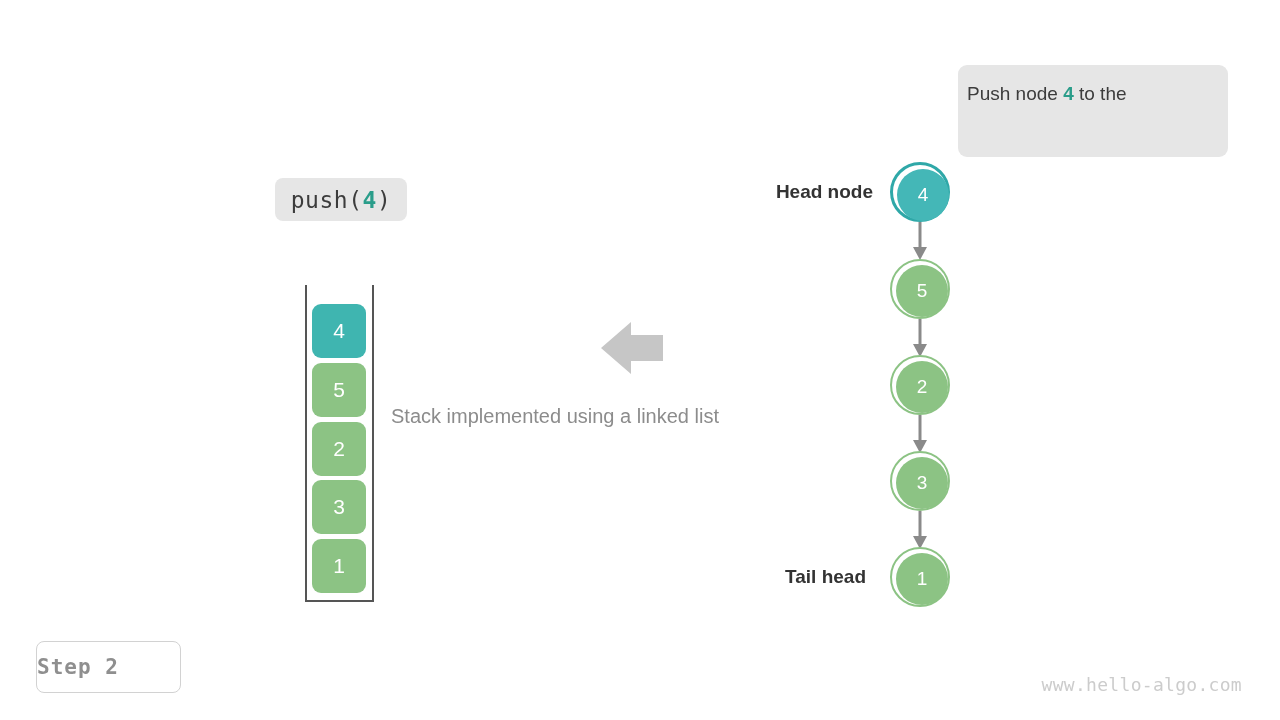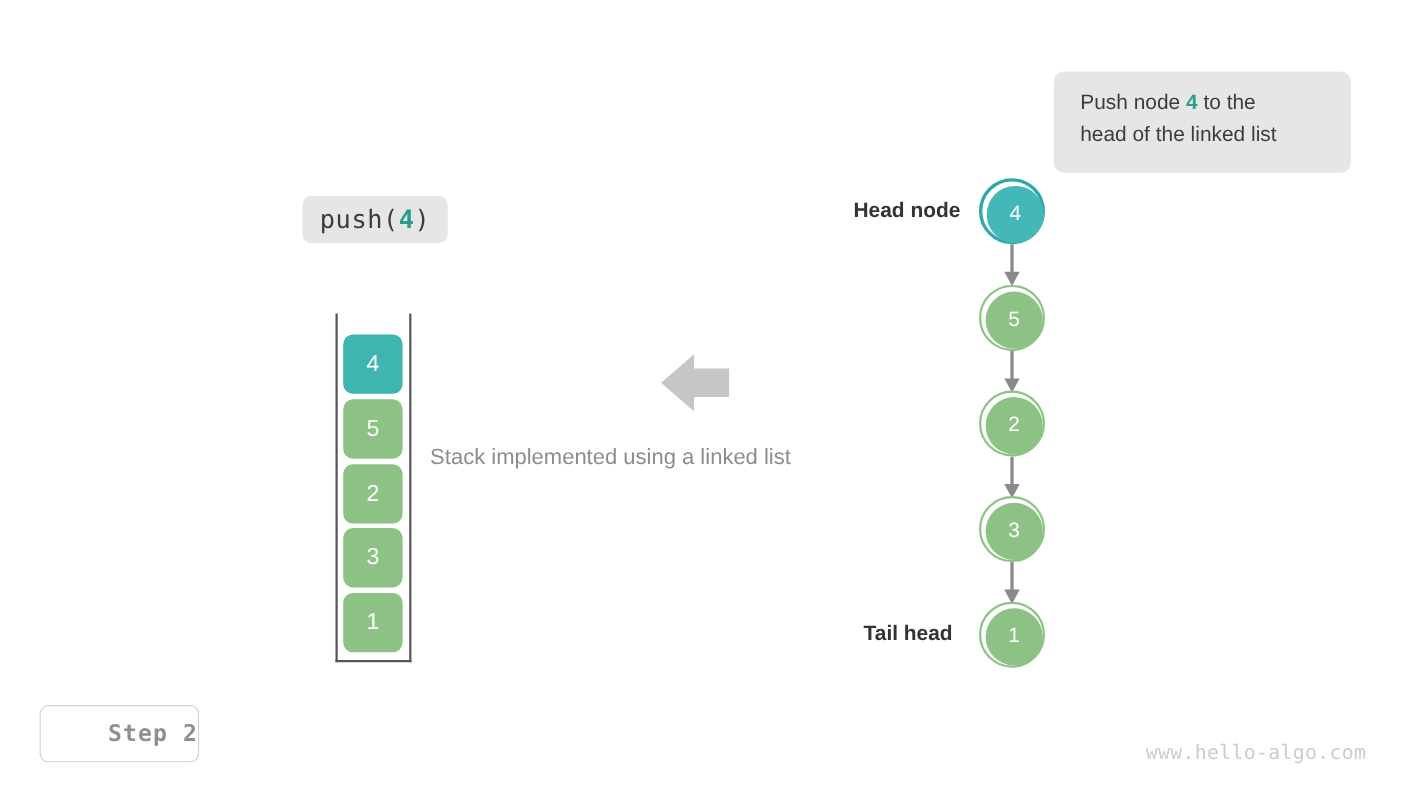--- a/index.html
+++ b/index.html
@@ -23,21 +23,21 @@
   
   .tooltip-box {
     position: absolute;
     left: 958px;
     top: 65px;
     width: 270px;
     height: 92px;
     background: #e6e6e6;
     border-radius: 9px;
     box-sizing: border-box;
-    padding: 14px 20px 0 24px;
+    padding: 14px 20px 0 9px;
   }
   .tooltip-text {
     font-size: 19px;
     line-height: 29px;
     color: #3c3c3c;
     white-space: nowrap;
   }
   .hl-teal {
     color: #2a9d8a;
     font-weight: bold;
@@ -160,21 +160,21 @@
     left: 36px;
     top: 641px;
     width: 145px;
     height: 52px;
     box-sizing: border-box;
     border: 1px solid #d2d2d2;
     border-radius: 8px;
     background: #ffffff;
     display: flex;
     align-items: center;
-    justify-content: flex-end;
+    justify-content: flex-start;
     font-family: "DejaVu Sans Mono", "Liberation Mono", monospace;
     font-size: 21px;
     font-weight: bold;
     color: #8f8f8f;
     letter-spacing: 1px;
   }
 
   
   .watermark {
     position: absolute;
@@ -186,21 +186,20 @@
     letter-spacing: 0.3px;
   }
 </style>
 </head>
 <body>
 
 <div class="canvas">
 
   <div class="tooltip-box">
     <div class="tooltip-text"><span>Push node </span><span class="hl-teal">4</span><span> to the</span></div>
-    <div class="tooltip-text">head of the linked list</div>
   </div>
 
   <div class="push-chip">
     <span>push(</span>
       <span class="arg">4</span>
       <span>)</span>
   </div>
 
   <div class="stack-container"></div>
 

